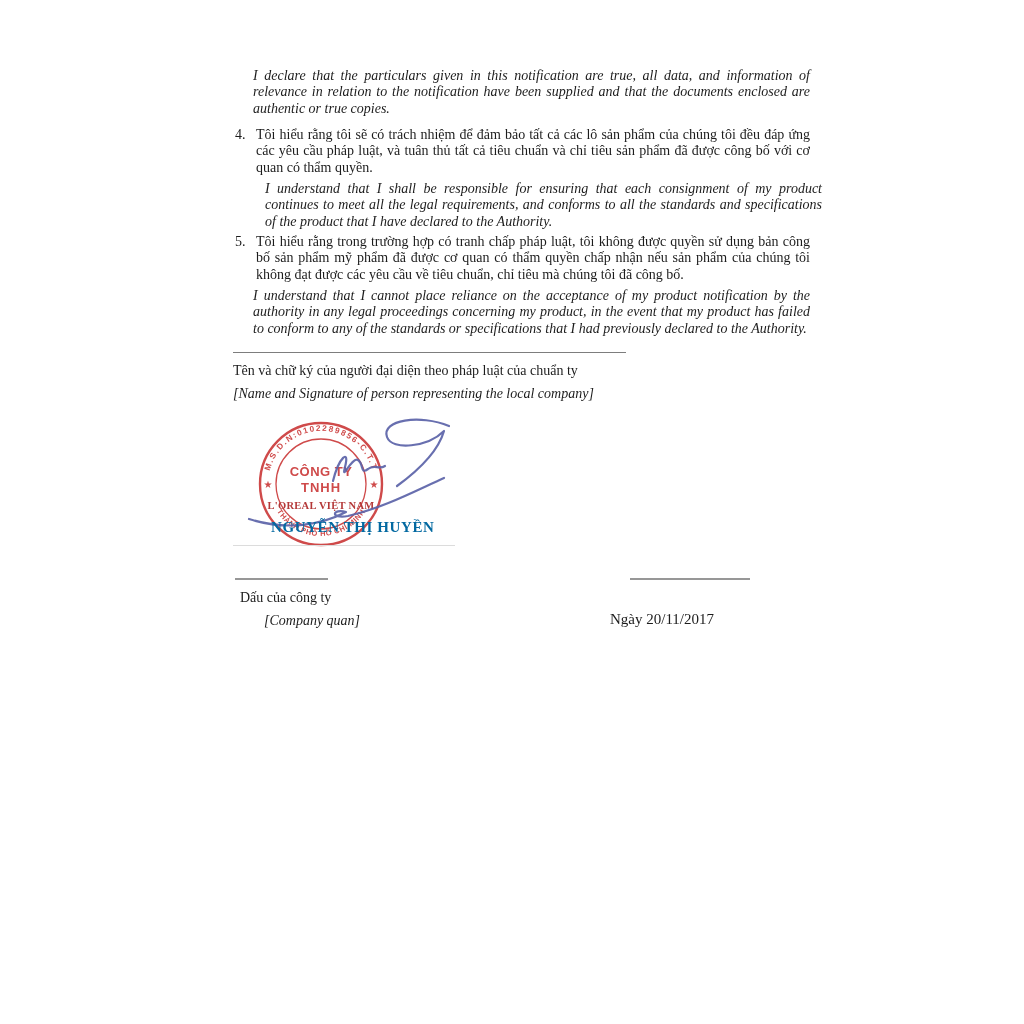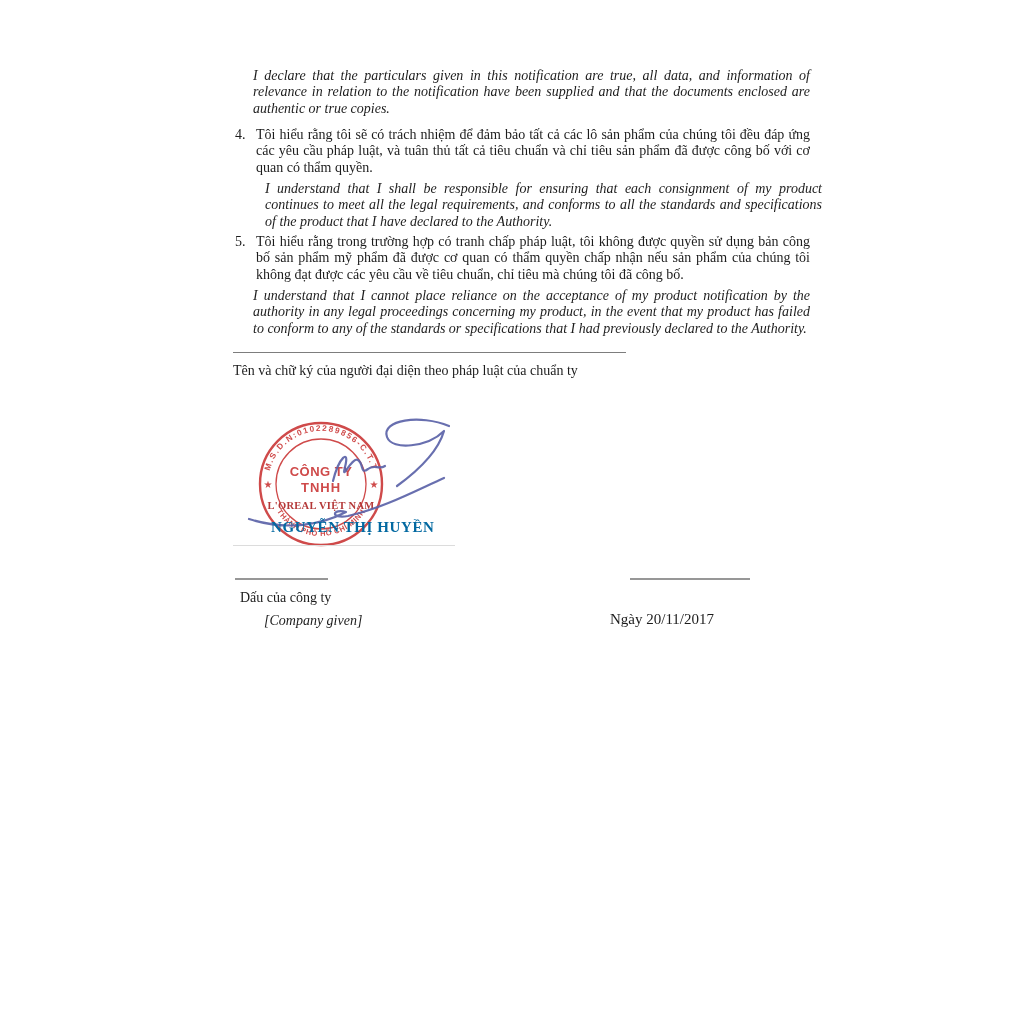--- a/index.html
+++ b/index.html
@@ -79,20 +79,21 @@
   <div class="numitem" style="left:235px;top:234px;width:575px;">
     <div class="num">5.</div>
     <div class="txt">Tôi hiểu rằng trong trường hợp có tranh chấp pháp luật, tôi không được quyền sử dụng bản công bố sản phẩm mỹ phẩm đã được cơ quan có thẩm quyền chấp nhận nếu sản phẩm của chúng tôi không đạt được các yêu cầu về tiêu chuẩn, chỉ tiêu mà chúng tôi đã công bố.</div>
   </div>
 
   <div class="para it" style="left:253px;top:288px;width:557px;">I understand that I cannot place reliance on the acceptance of my product notification by the authority in any legal proceedings concerning my product, in the event that my product has failed to conform to any of the standards or specifications that I had previously declared to the Authority.</div>
 
   <div class="rule" style="left:233px;top:352px;width:393px;"></div>
 
   <div class="label14" style="left:233px;top:362px;">Tên và chữ ký của người đại diện theo pháp luật của chuẩn ty</div>
+  <div class="label14 it" style="left:233px;top:385px;">[Name and Signature of person representing the local company]</div>
 
   <svg class="abs" style="left:235px;top:412px;" width="230" height="140" viewBox="0 0 230 140">
     <defs>
       <path id="arcTop" d="M 36.2,90.1 A 53,53 0 1 1 135.8,90.1" fill="none"></path>
       <path id="arcBottom" d="M 38.9,94 A 52,52 0 0 0 133.1,94" fill="none"></path>
     </defs>
 
     <circle class="stamp-ring" cx="86" cy="72" r="61" stroke-width="2.4"></circle>
     <circle class="stamp-ring" cx="86" cy="72" r="45" stroke-width="1.3"></circle>
 
@@ -119,18 +120,18 @@
   </svg>
 
   <div class="signer-name" style="left:271px;top:519px;">NGUYỄN THỊ HUYỀN</div>
 
   <div class="rule-faint" style="left:233px;top:545px;width:222px;"></div>
 
   <div class="rule-short" style="left:235px;top:578px;width:93px;"></div>
   <div class="rule-short" style="left:630px;top:578px;width:120px;"></div>
 
   <div class="label14" style="left:240px;top:589px;">Dấu của công ty</div>
-  <div class="label14 it" style="left:264px;top:612px;">[Company given]</div>
+  <div class="label14 it" style="left:264px;top:612px;">[Company quan]</div>
   <div class="date-label" style="left:610px;top:611px;">Ngày 20/11/2017</div>
 
   <div class="file-code" style="left:237px;top:959px;">Mã hồ sơ: 162017133391</div>
 
 </div>
 
 </body></html>

